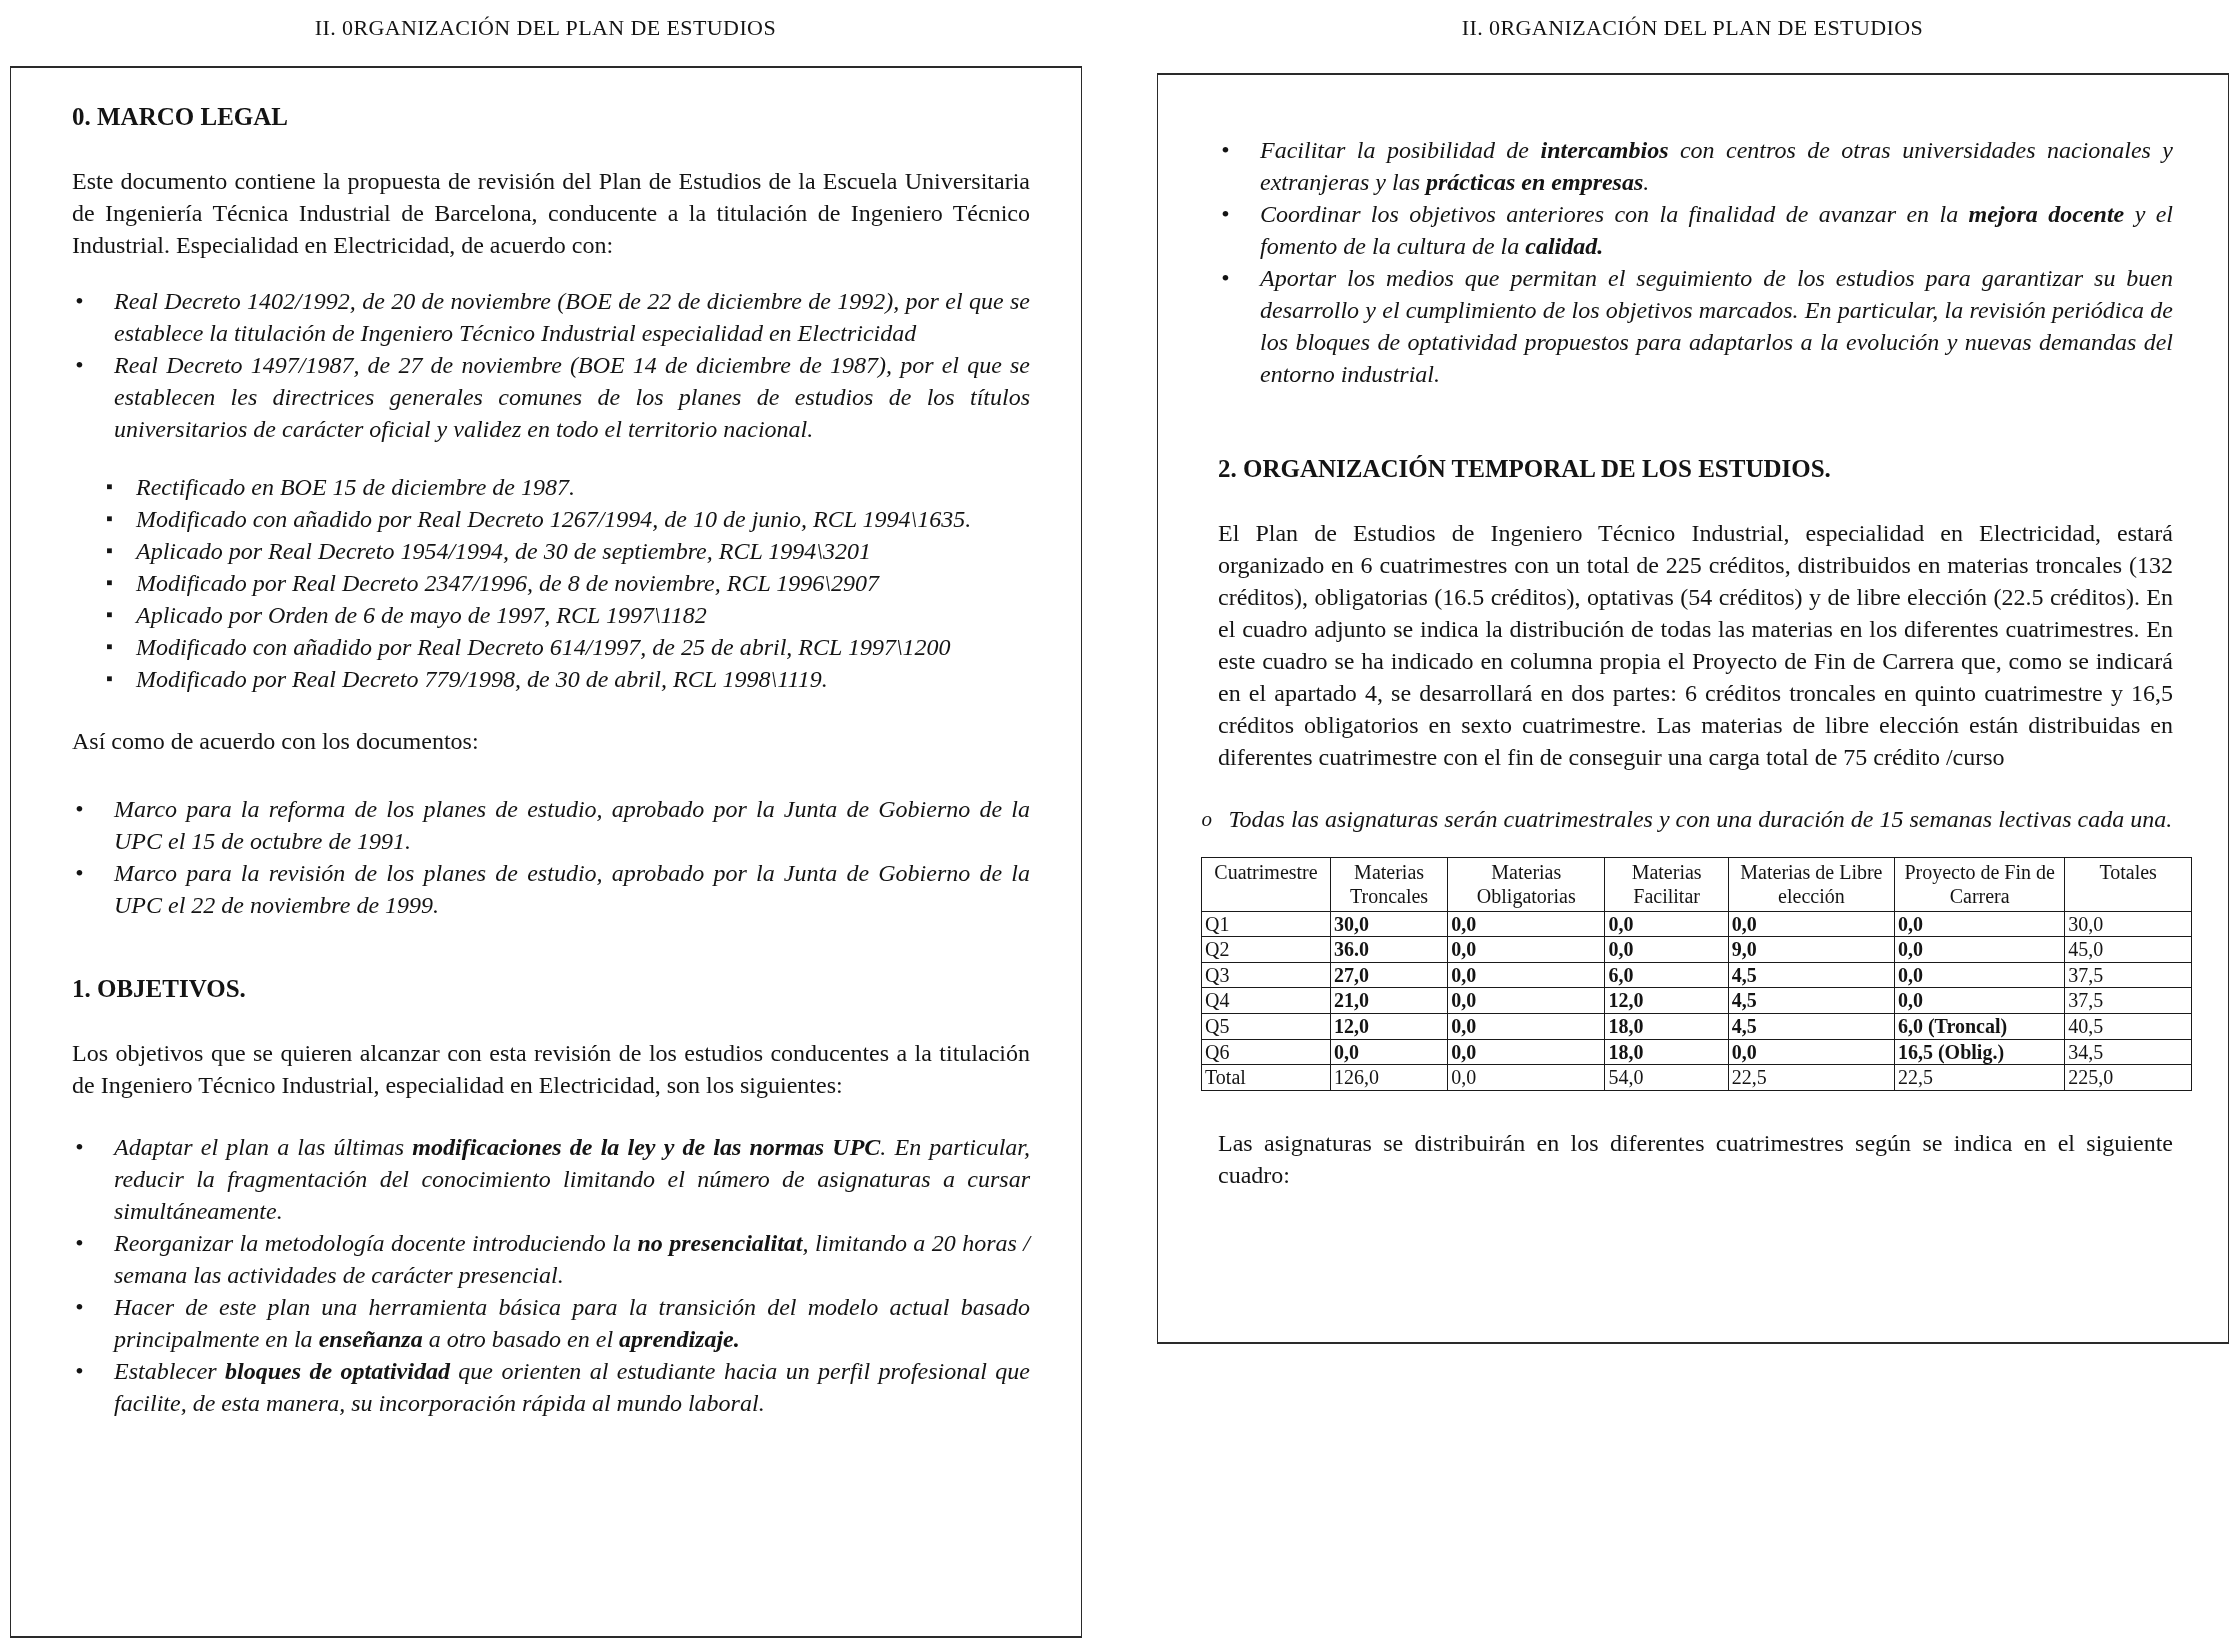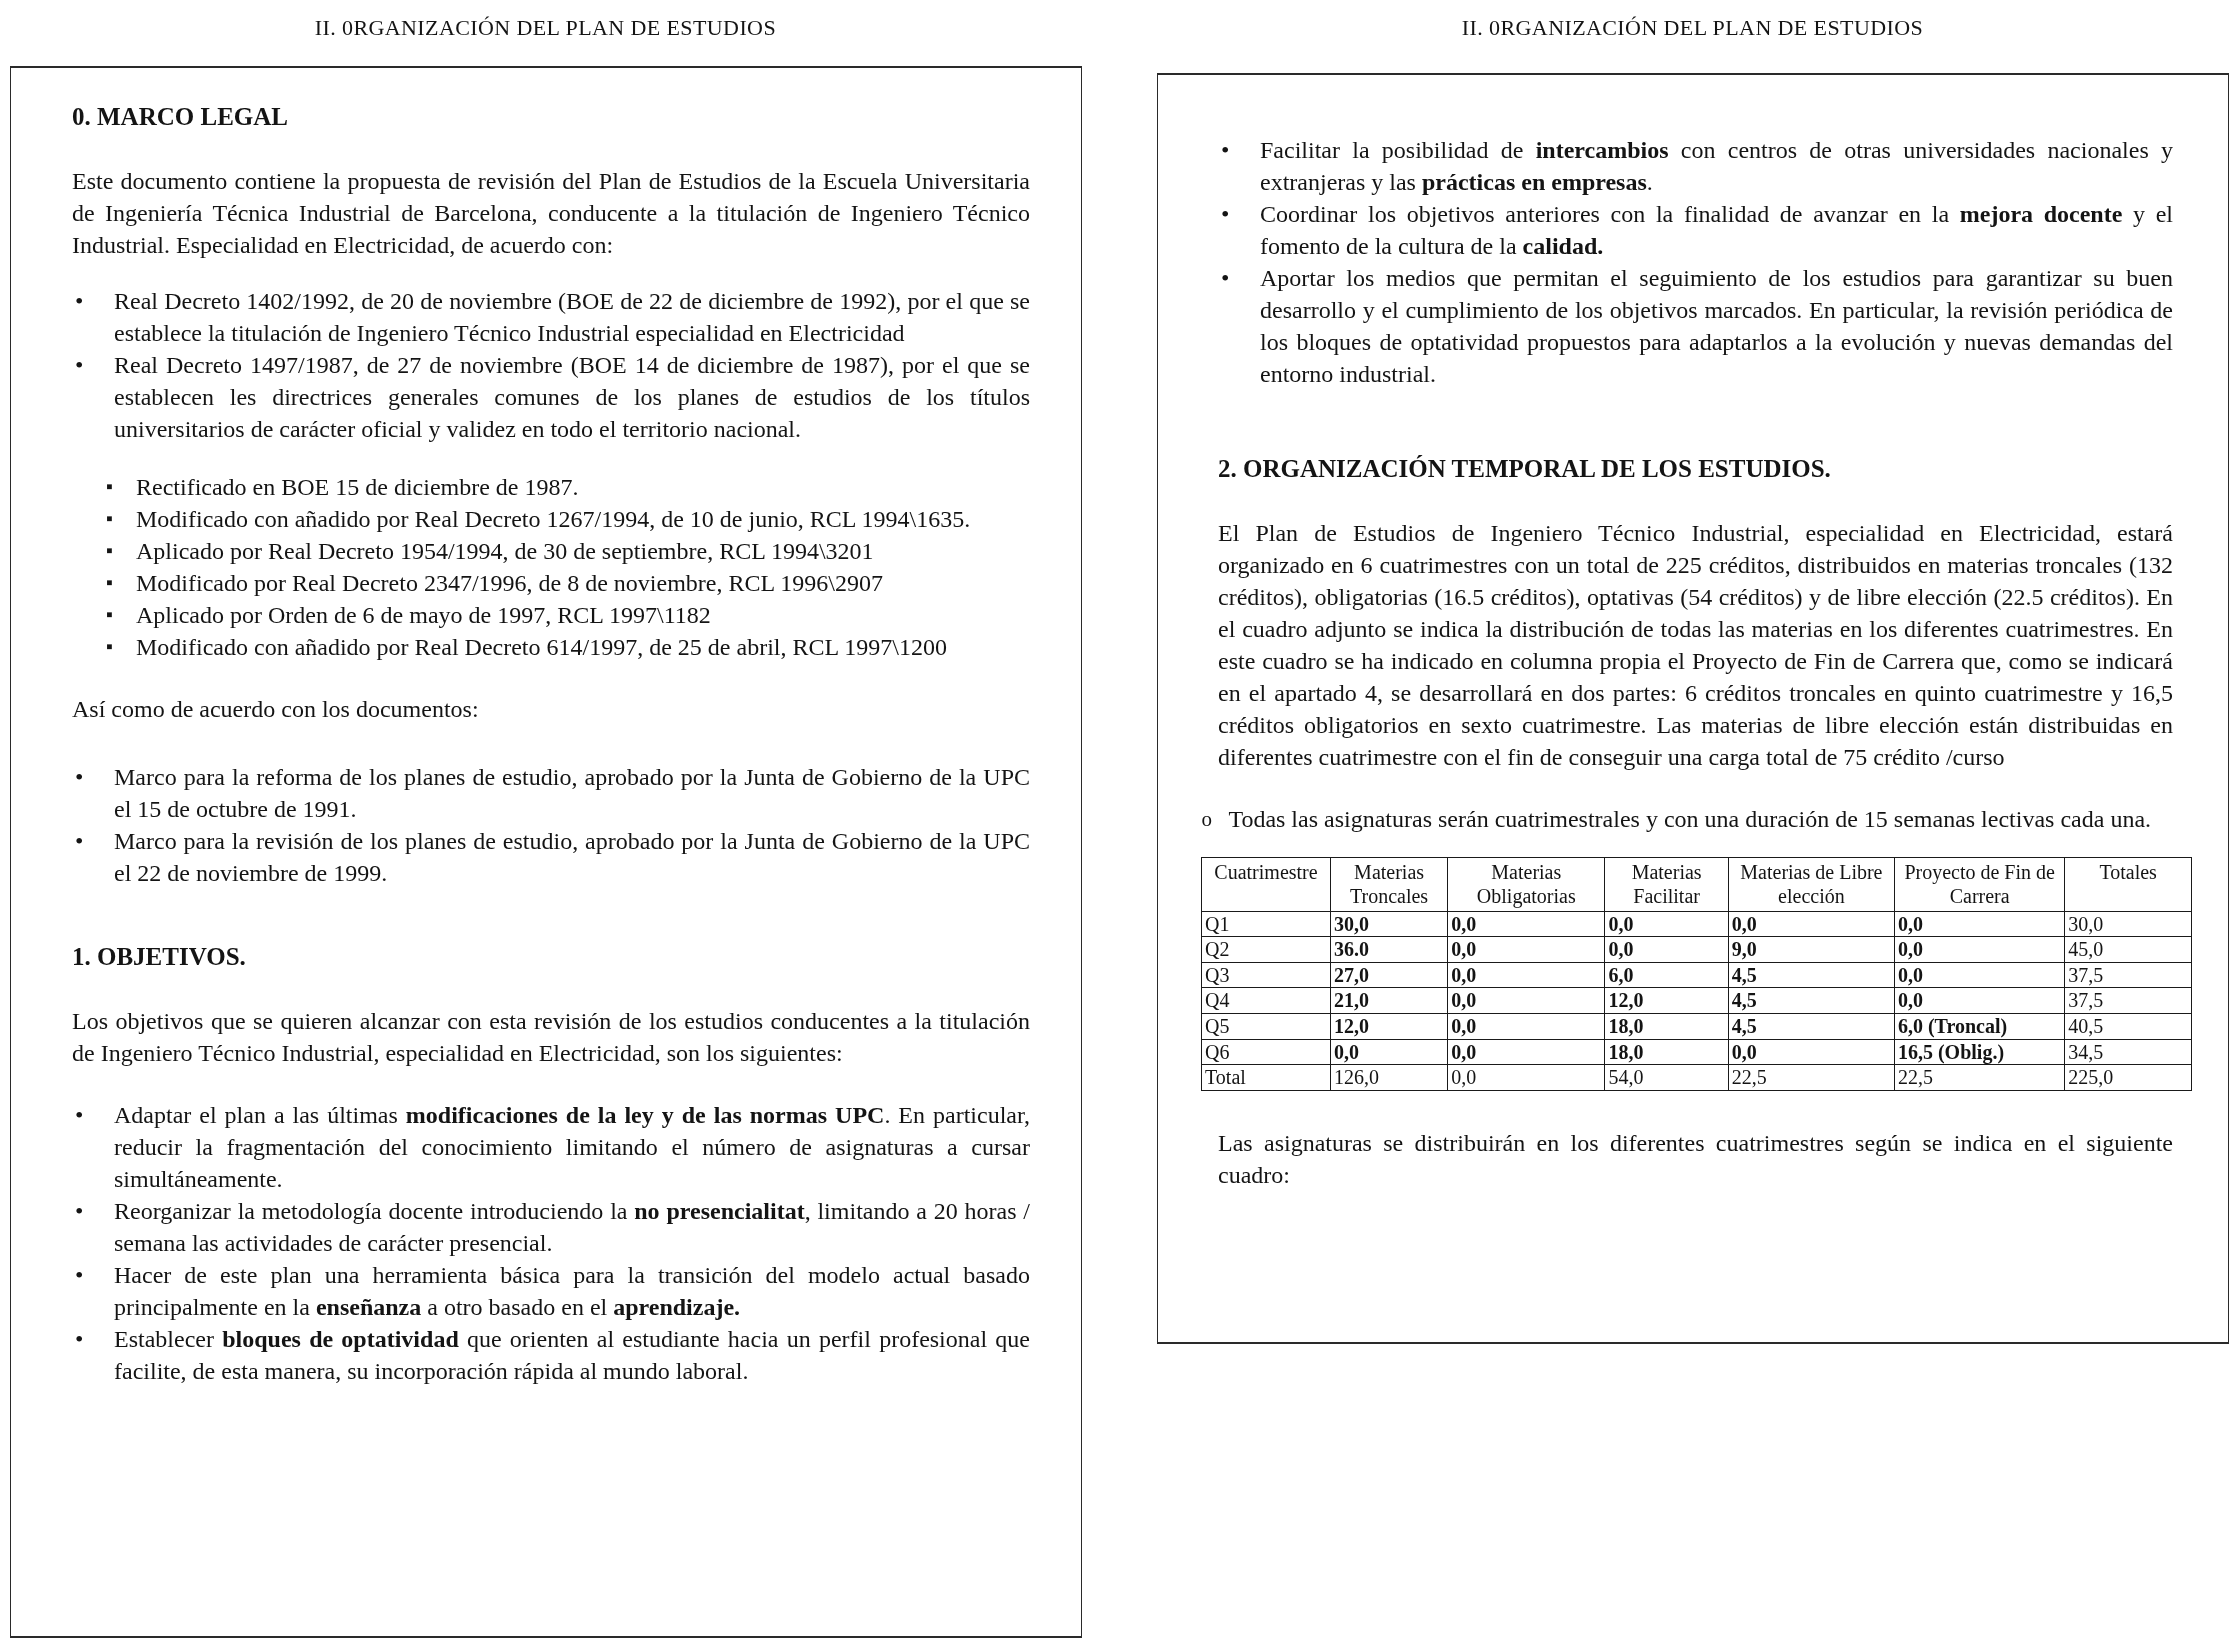--- a/index.html
+++ b/index.html
@@ -8,21 +8,21 @@
   .page-header { position:absolute; top:15px; font-size:22px; font-weight:normal; text-align:center;
                  letter-spacing:0.4px; }
   #hdr-left { left:10.4px; width:1070px; }
   #hdr-right { left:1157px; width:1071px; }
   .box { position:absolute; border:1.5px solid #2a2a2a; border-top-width:2.2px; border-bottom-width:2.2px; box-sizing:border-box; }
   #box-left { left:10.4px; top:66px; width:1072px; height:1572px; }
   #box-right { left:1157px; top:73px; width:1072px; height:1271px; }
   .content { position:absolute; font-size:24px; line-height:32px; }
   .sec-title { font-weight:bold; font-size:25px; margin:0; }
   p { margin:0; text-align:justify; }
-  ul { margin:0; padding:0; list-style:none; }
+  ul { margin:0; padding:0; list-style:none;font-style:italic; }
   li { position:relative; text-align:justify; }
   li.dot::before { content:"\2022"; position:absolute; left:-39px; top:0; font-size:24px; }
   li.sq::before { content:"\25AA"; position:absolute; left:-30px; top:0; font-size:19.4px; }
   li.circ::before { content:"o"; position:absolute; left:-27px; top:0; font-size:21px; }
   b { font-weight:bold; }
 
   #left-content { left:72px; top:101px; width:958px; }
   #right-content { left:1218px; top:134px; width:955px; }
 
   table.credits { border-collapse:collapse; font-size:20px; line-height:24.6px; width:991px; margin-left:-17px; }
@@ -47,20 +47,21 @@
     <li class="dot">Real Decreto 1497/1987, de 27 de noviembre (BOE 14 de diciembre de 1987), por el que se establecen les directrices generales comunes de los planes de estudios de los títulos universitarios de carácter oficial y validez en todo el territorio nacional.</li>
   </ul>
   <div style="height:26px"></div>
   <ul style="margin-left:64px">
     <li class="sq">Rectificado en BOE 15 de diciembre de 1987.</li>
     <li class="sq">Modificado con añadido por Real Decreto 1267/1994, de 10 de junio, RCL 1994\1635.</li>
     <li class="sq">Aplicado por Real Decreto 1954/1994, de 30 de septiembre, RCL 1994\3201</li>
     <li class="sq">Modificado por Real Decreto 2347/1996, de 8 de noviembre, RCL 1996\2907</li>
     <li class="sq">Aplicado por Orden de 6 de mayo de 1997, RCL 1997\1182</li>
     <li class="sq">Modificado con añadido por Real Decreto 614/1997, de 25 de abril, RCL 1997\1200</li>
+    <li class="sq">Modificado por Real Decreto 779/1998, de 30 de abril, RCL 1998\1119.</li>
   </ul>
   <div style="height:30px"></div>
   <p>Así como de acuerdo con los documentos:</p>
   <div style="height:36px"></div>
   <ul style="margin-left:42px">
     <li class="dot">Marco para la reforma de los planes de estudio, aprobado por la Junta de Gobierno de la UPC el 15 de octubre de 1991.</li>
     <li class="dot">Marco para la revisión de los planes de estudio, aprobado por la Junta de Gobierno de la UPC el 22 de noviembre de 1999.</li>
   </ul>
   <div style="height:52px"></div>
   <h2 class="sec-title">1. OBJETIVOS.</h2>

